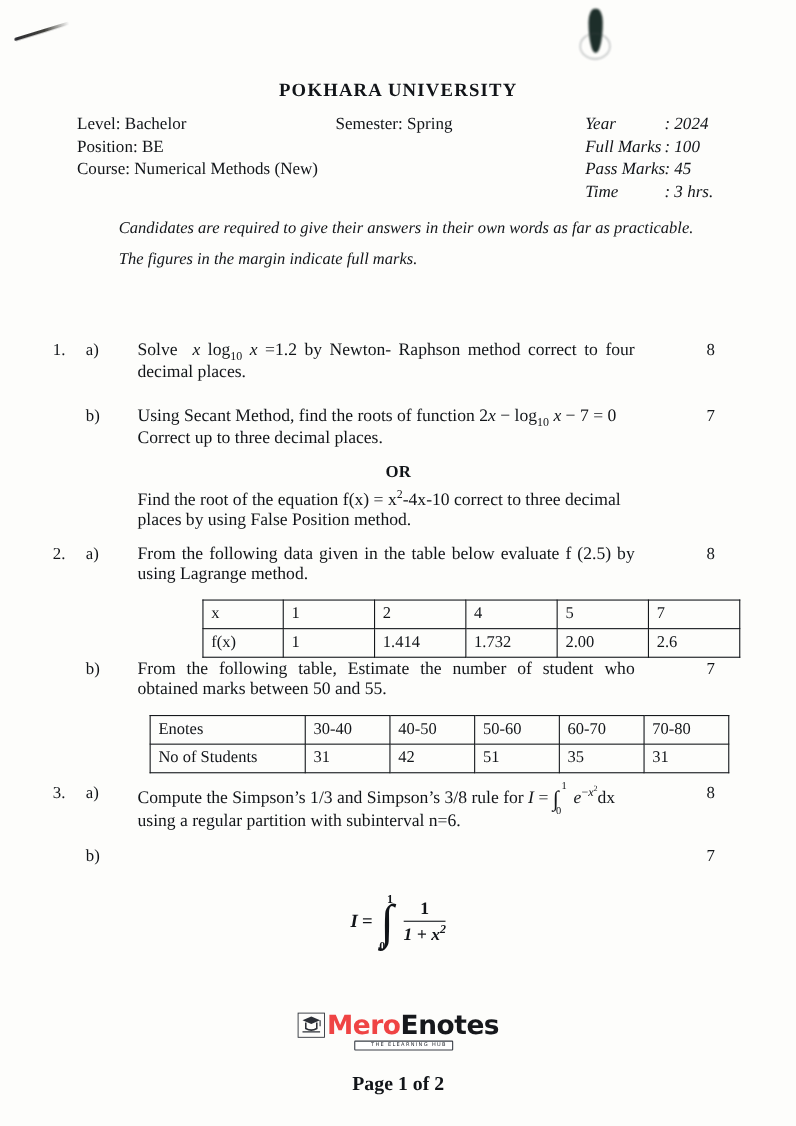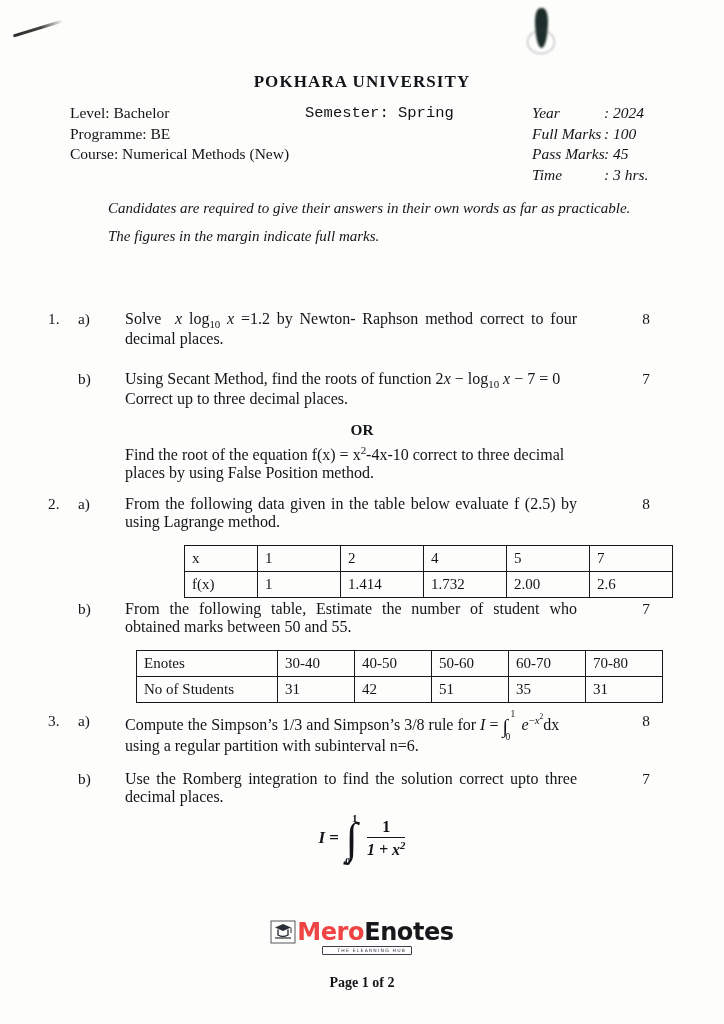--- a/index.html
+++ b/index.html
@@ -69,21 +69,21 @@
     width: 590px;
     font-size: 15.5px;
     line-height: 20.5px;
   }
   .meta-row {
     position: relative;
     height: 20.5px;
     white-space: nowrap;
   }
   .meta-left { position: absolute; left: 0; top: 0; }
-  .meta-mid  { position: absolute; left: 235px; top: 0; font-family: Liberation Mono, monospace; }
+  .meta-mid  { position: absolute; left: 235px; top: 0; }
   .meta-right { position: absolute; left: 462px; top: 0; font-style: italic; }
   .meta-right .k { display: inline-block; width: 72px; }
   
   .instructions {
     position: absolute;
     left: 108px;
     top: 199px;
     width: 560px;
     font-style: italic;
     font-size: 15px;
@@ -276,42 +276,42 @@
     border-radius: 1px;
     white-space: nowrap;
   }
   
   .footer {
     position: absolute;
     left: 0;
     right: 0;
     top: 975px;
     text-align: center;
-    font-size: 14px;
+    font-size: 18px;
     font-weight: bold;
   }
 </style>
 </head>
 <body>
 
 <div id="page">
 
   <div class="artifact-streak"></div>
   <div class="artifact-blob"></div>
 
   <div class="univ-title">POKHARA UNIVERSITY</div>
 
   <div class="meta">
     <div class="meta-row">
       <span class="meta-left">Level: Bachelor</span>
       <span class="meta-mid">Semester: Spring</span>
       <span class="meta-right"><span class="k">Year</span><span>: 2024</span></span>
     </div>
     <div class="meta-row">
-      <span class="meta-left">Programme: BE</span>
+      <span class="meta-left">Position: BE</span>
       <span class="meta-right"><span class="k">Full Marks</span><span>: 100</span></span>
     </div>
     <div class="meta-row">
       <span class="meta-left">Course: Numerical Methods (New)</span>
       <span class="meta-right"><span class="k">Pass Marks</span><span>: 45</span></span>
     </div>
     <div class="meta-row">
       <span class="meta-right"><span class="k">Time</span><span>: 3 hrs.</span></span>
     </div>
   </div>
@@ -385,21 +385,20 @@
   </table>
 
   <div class="qnum" style="left:48px; top:712px;">3.</div>
   <div class="qlet" style="left:78px; top:712px;">a)</div>
   <div class="qbody nojust" style="left:125px; top:712px;">Compute the Simpson’s 1/3 and Simpson’s 3/8 rule for <span class="mathit">I</span> =
     <span class="intg"><span class="glyph">∫</span><span class="up">1</span><span class="lo">0</span></span>
     <span class="mathit">e</span><sup>−<span class="mathit">x</span><sup>2</sup></sup>dx using a regular partition with subinterval n=6.</div>
   <div class="marks" style="left:638px; top:712px;">8</div>
 
   <div class="qlet" style="left:78px; top:770px;">b)</div>
-  <div class="qbody" style="left:125px; top:770px;">Use the Romberg integration to find the solution correct upto three decimal places.</div>
   <div class="marks" style="left:638px; top:770px;">7</div>
 
   <div class="eqn">
     <span class="eqn-inner">
       <span class="eq-I">I</span><span class="eq-eq">=</span><span class="big-int"><span class="bi-glyph">∫</span><span class="bi-up">1</span><span class="bi-lo">0</span></span><span class="frac"><span class="num">1</span><span class="den">1 + <span class="mathit">x</span><sup>2</sup></span></span>
     </span>
   </div>
 
   <div class="watermark">
     <span class="wm-inner">

